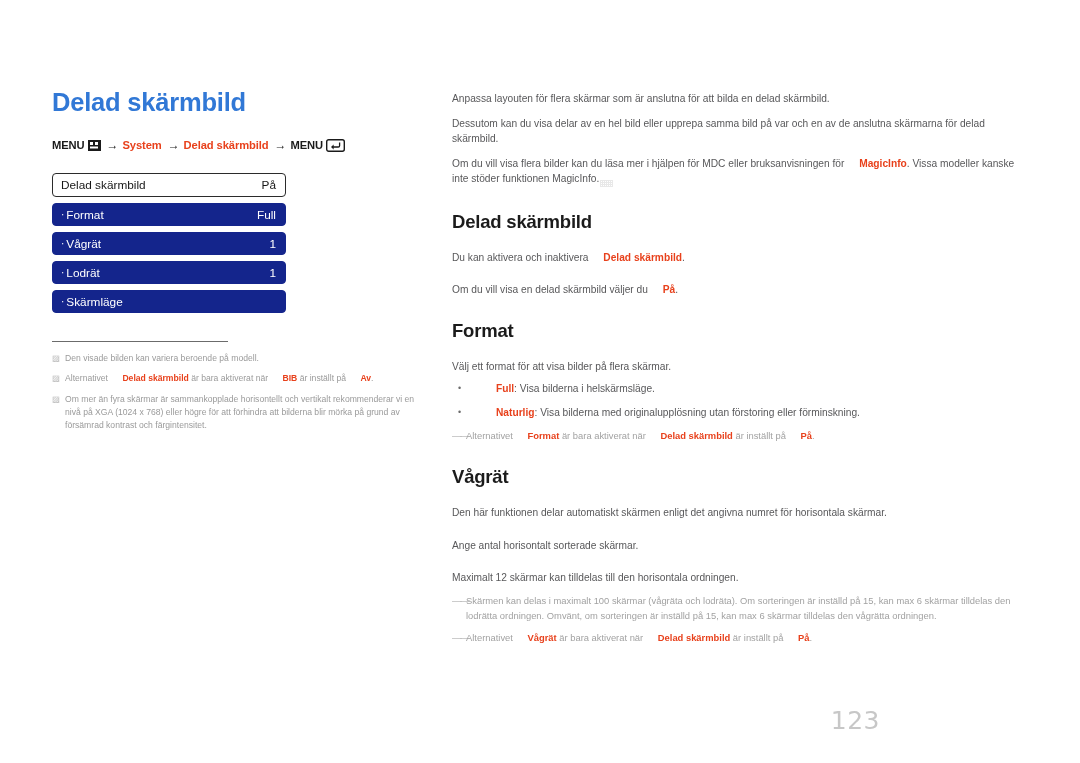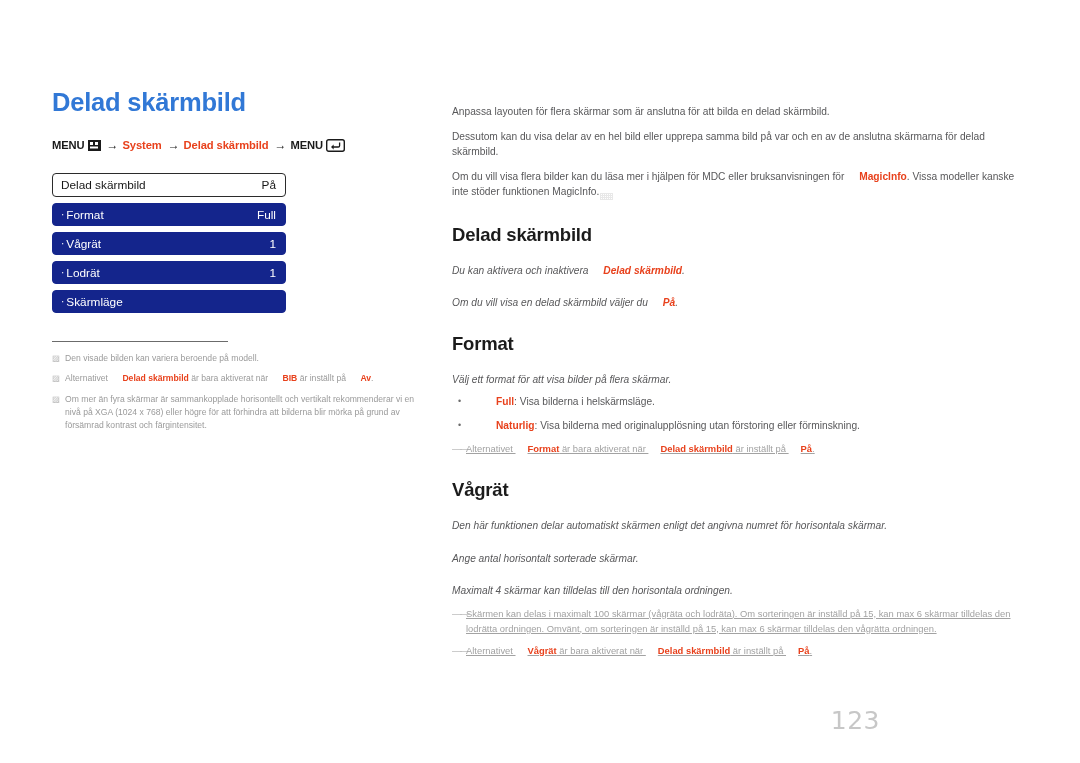--- a/index.html
+++ b/index.html
@@ -128,21 +128,21 @@
     color: #b7b7b7;
     line-height: 1.55;
   }
   .note-body { flex: 1 1 auto; }
   .red-b { color: #e8411c; font-weight: bold; padding-left: 12px; }
 
   
   .right-col {
     position: absolute;
     left: 452px;
-    top: 104px;
+    top: 91px;
     width: 578px;
   }
   .intro-p {
     font-size: 10.2px;
     line-height: 1.52;
     color: #58585a;
     margin: 0 0 9px 0;
   }
   .sec-h {
     font-size: 18.5px;
@@ -150,21 +150,20 @@
     color: #1b1b1b;
     letter-spacing: -0.2px;
     margin: 22px 0 12px 0;
   }
   .sec-h.first { margin-top: 24px; }
   .body-p {
     font-size: 10.2px;
     line-height: 1.52;
     color: #58585a;
     margin: 17px 0 7px 0;
-    font-style: italic;
   }
   .bullet {
     display: flex;
     font-size: 10.2px;
     line-height: 1.52;
     color: #58585a;
     margin: 0 0 8px 0;
     padding-left: 6px;
   }
   .bullet-dot {
@@ -182,21 +181,21 @@
     color: #a2a2a2;
     margin: 2px 0 7px 0;
   }
   .dash-marker {
     flex: 0 0 auto;
     width: 14px;
     color: #bdbdbd;
     letter-spacing: -2px;
     font-size: 10px;
   }
-  .dash-body { flex: 1 1 auto; text-decoration: underline; }
+  .dash-body { flex: 1 1 auto; }
 
   .magic-artifact {
     display: inline-block;
     width: 13px;
     height: 7px;
     vertical-align: bottom;
     margin-left: 1px;
     opacity: 0.42;
     background:
       repeating-linear-gradient(90deg,#c9c9c9 0 1px, transparent 1px 2px),
@@ -308,21 +307,21 @@
           <span class="bullet-dot">•</span>
           <span class="bullet-body"><span class="red-b">Naturlig</span><span>: Visa bilderna med originalupplösning utan förstoring eller förminskning.</span></span>
         </div>
         <div class="dash-note">
           <span class="dash-marker">——</span>
           <span class="dash-body"><span>Alternativet </span><span class="red-b">Format</span><span> är bara aktiverat när </span><span class="red-b">Delad skärmbild</span><span> är inställt på </span><span class="red-b">På</span><span>.</span></span>
         </div>
         <h2 class="sec-h">Vågrät</h2>
         <p class="body-p"><span>Den här funktionen delar automatiskt skärmen enligt det angivna numret för horisontala skärmar.</span></p>
         <p class="body-p"><span>Ange antal horisontalt sorterade skärmar.</span></p>
-        <p class="body-p"><span>Maximalt 4 skärmar kan tilldelas till den horisontala ordningen.</span></p>
+        <p class="body-p"><span>Maximalt 12 skärmar kan tilldelas till den horisontala ordningen.</span></p>
         <div class="dash-note">
           <span class="dash-marker">——</span>
           <span class="dash-body"><span>Skärmen kan delas i maximalt 100 skärmar (vågräta och lodräta). Om sorteringen är inställd på 15, kan max 6 skärmar tilldelas den lodrätta ordningen. Omvänt, om sorteringen är inställd på 15, kan max 6 skärmar tilldelas den vågrätta ordningen.</span></span>
         </div>
         <div class="dash-note">
           <span class="dash-marker">——</span>
           <span class="dash-body"><span>Alternativet </span><span class="red-b">Vågrät</span><span> är bara aktiverat när </span><span class="red-b">Delad skärmbild</span><span> är inställt på </span><span class="red-b">På</span><span>.</span></span>
         </div>
       </div>
   </div>

